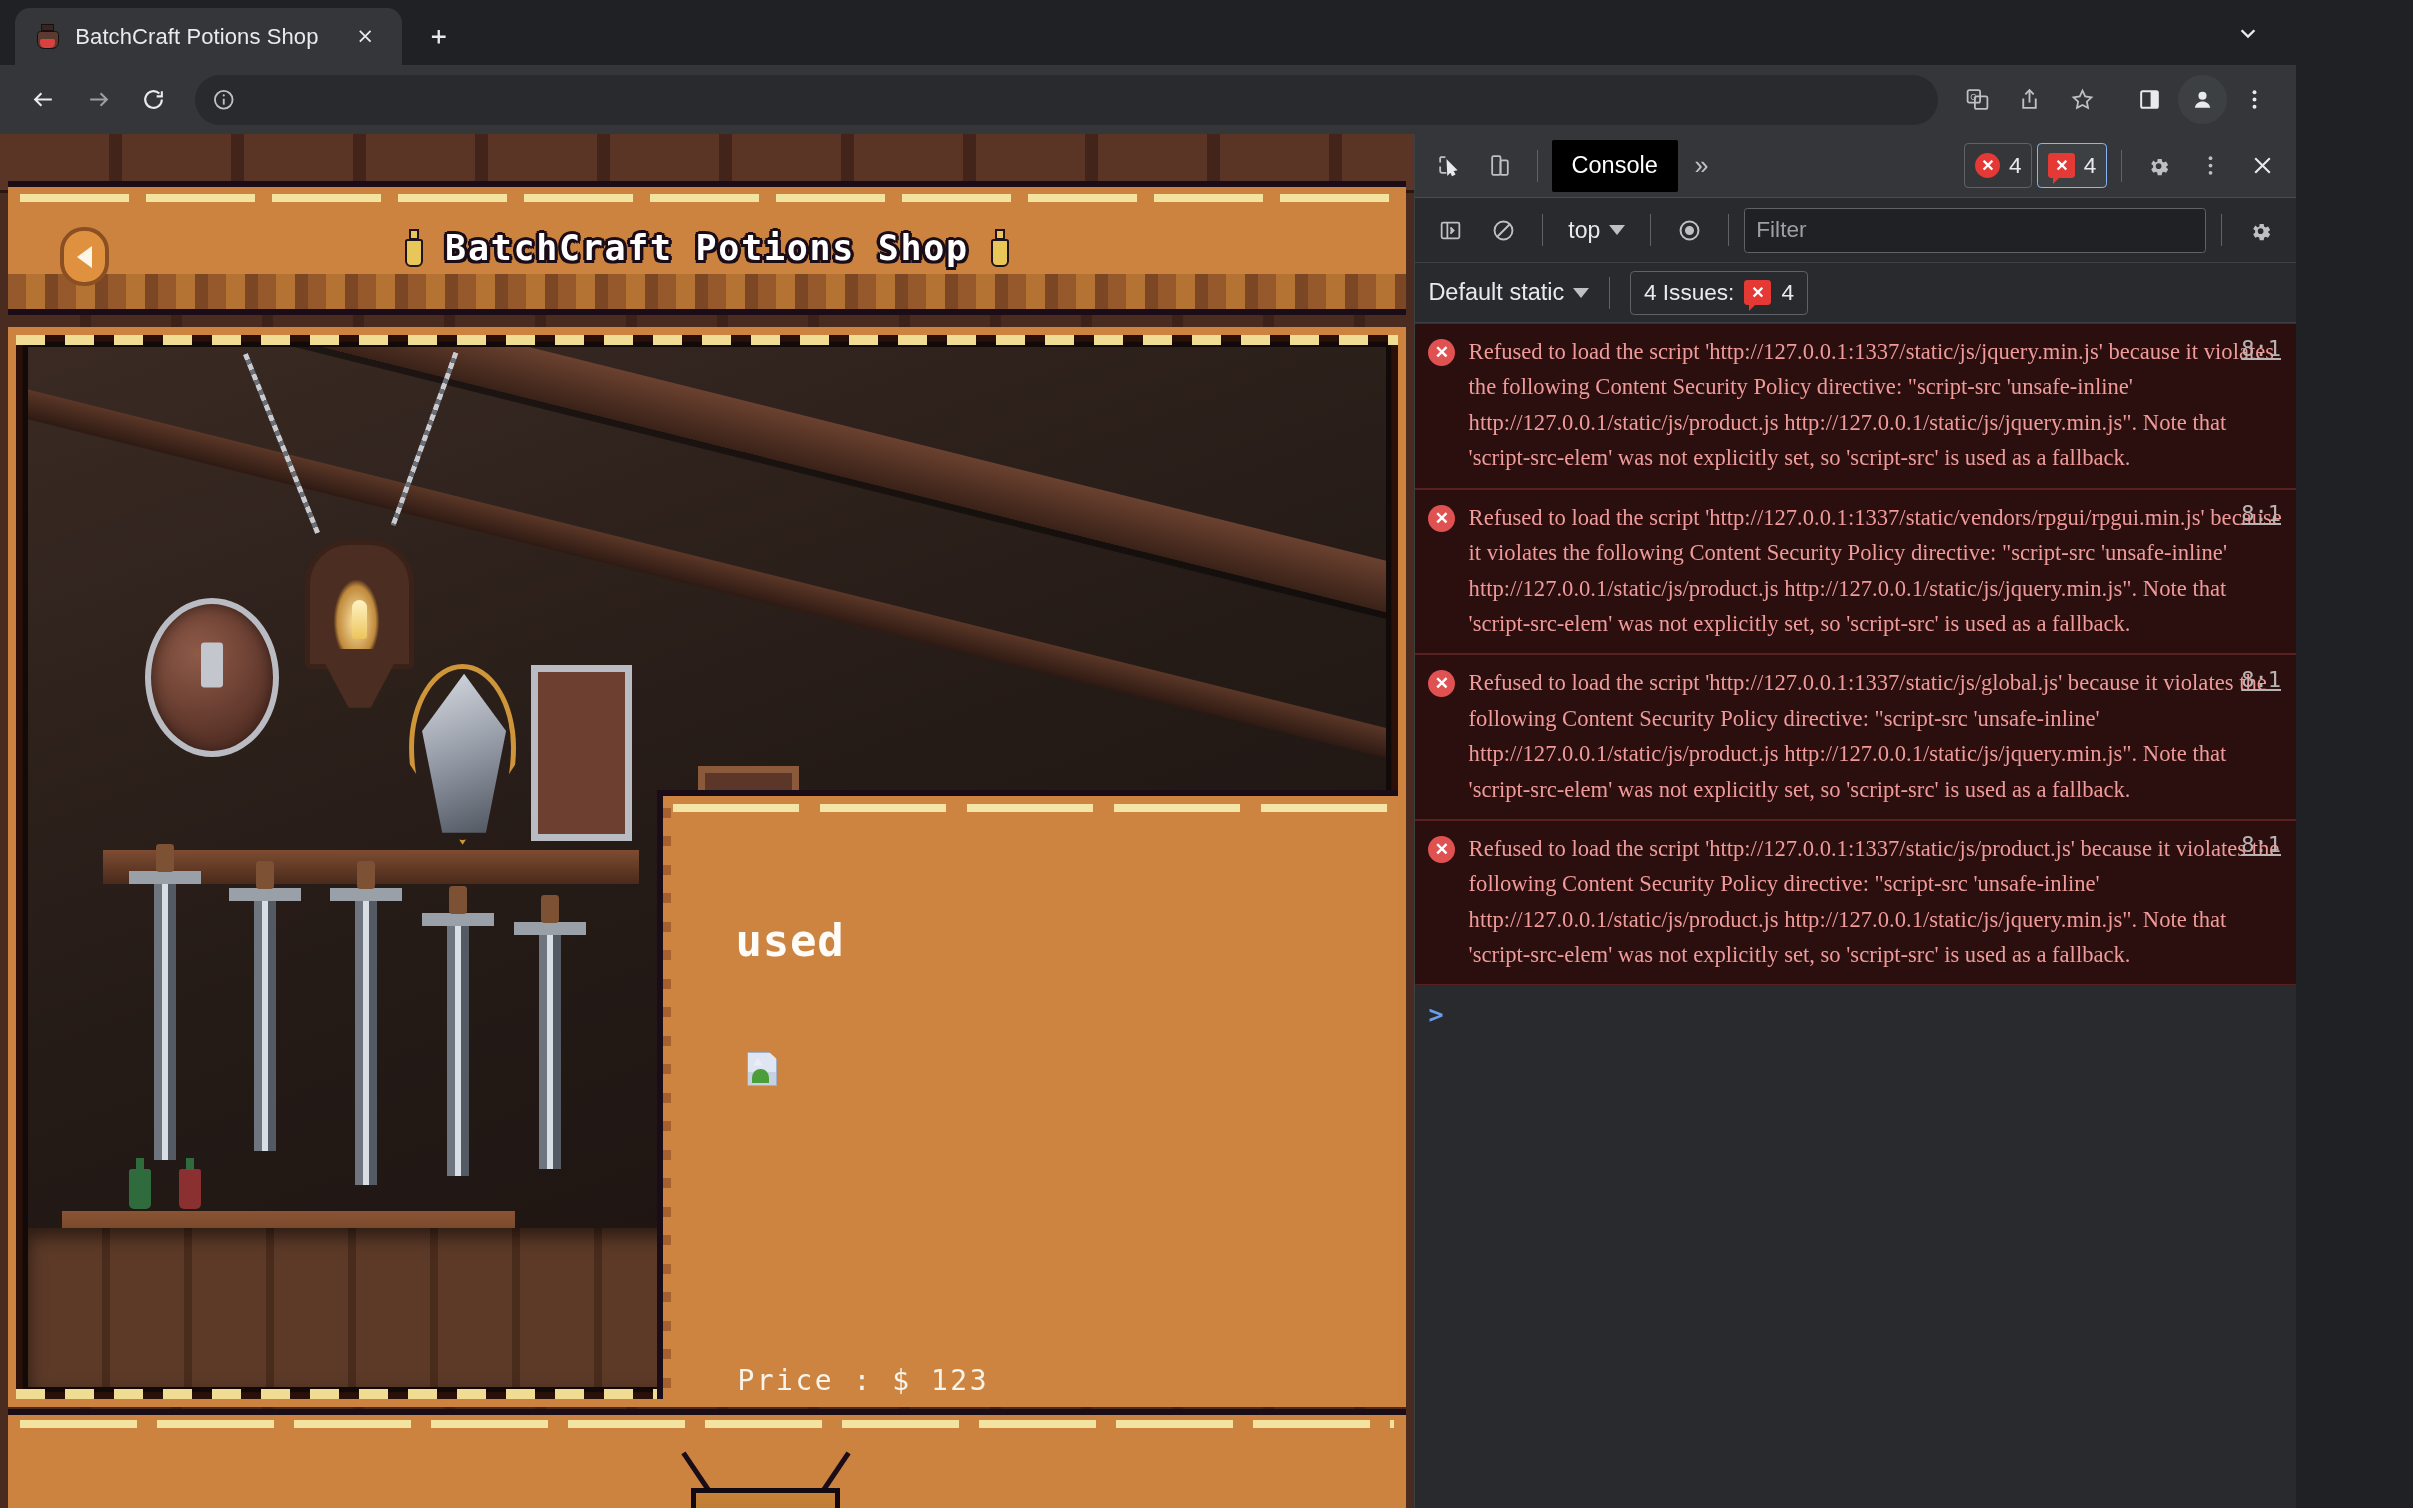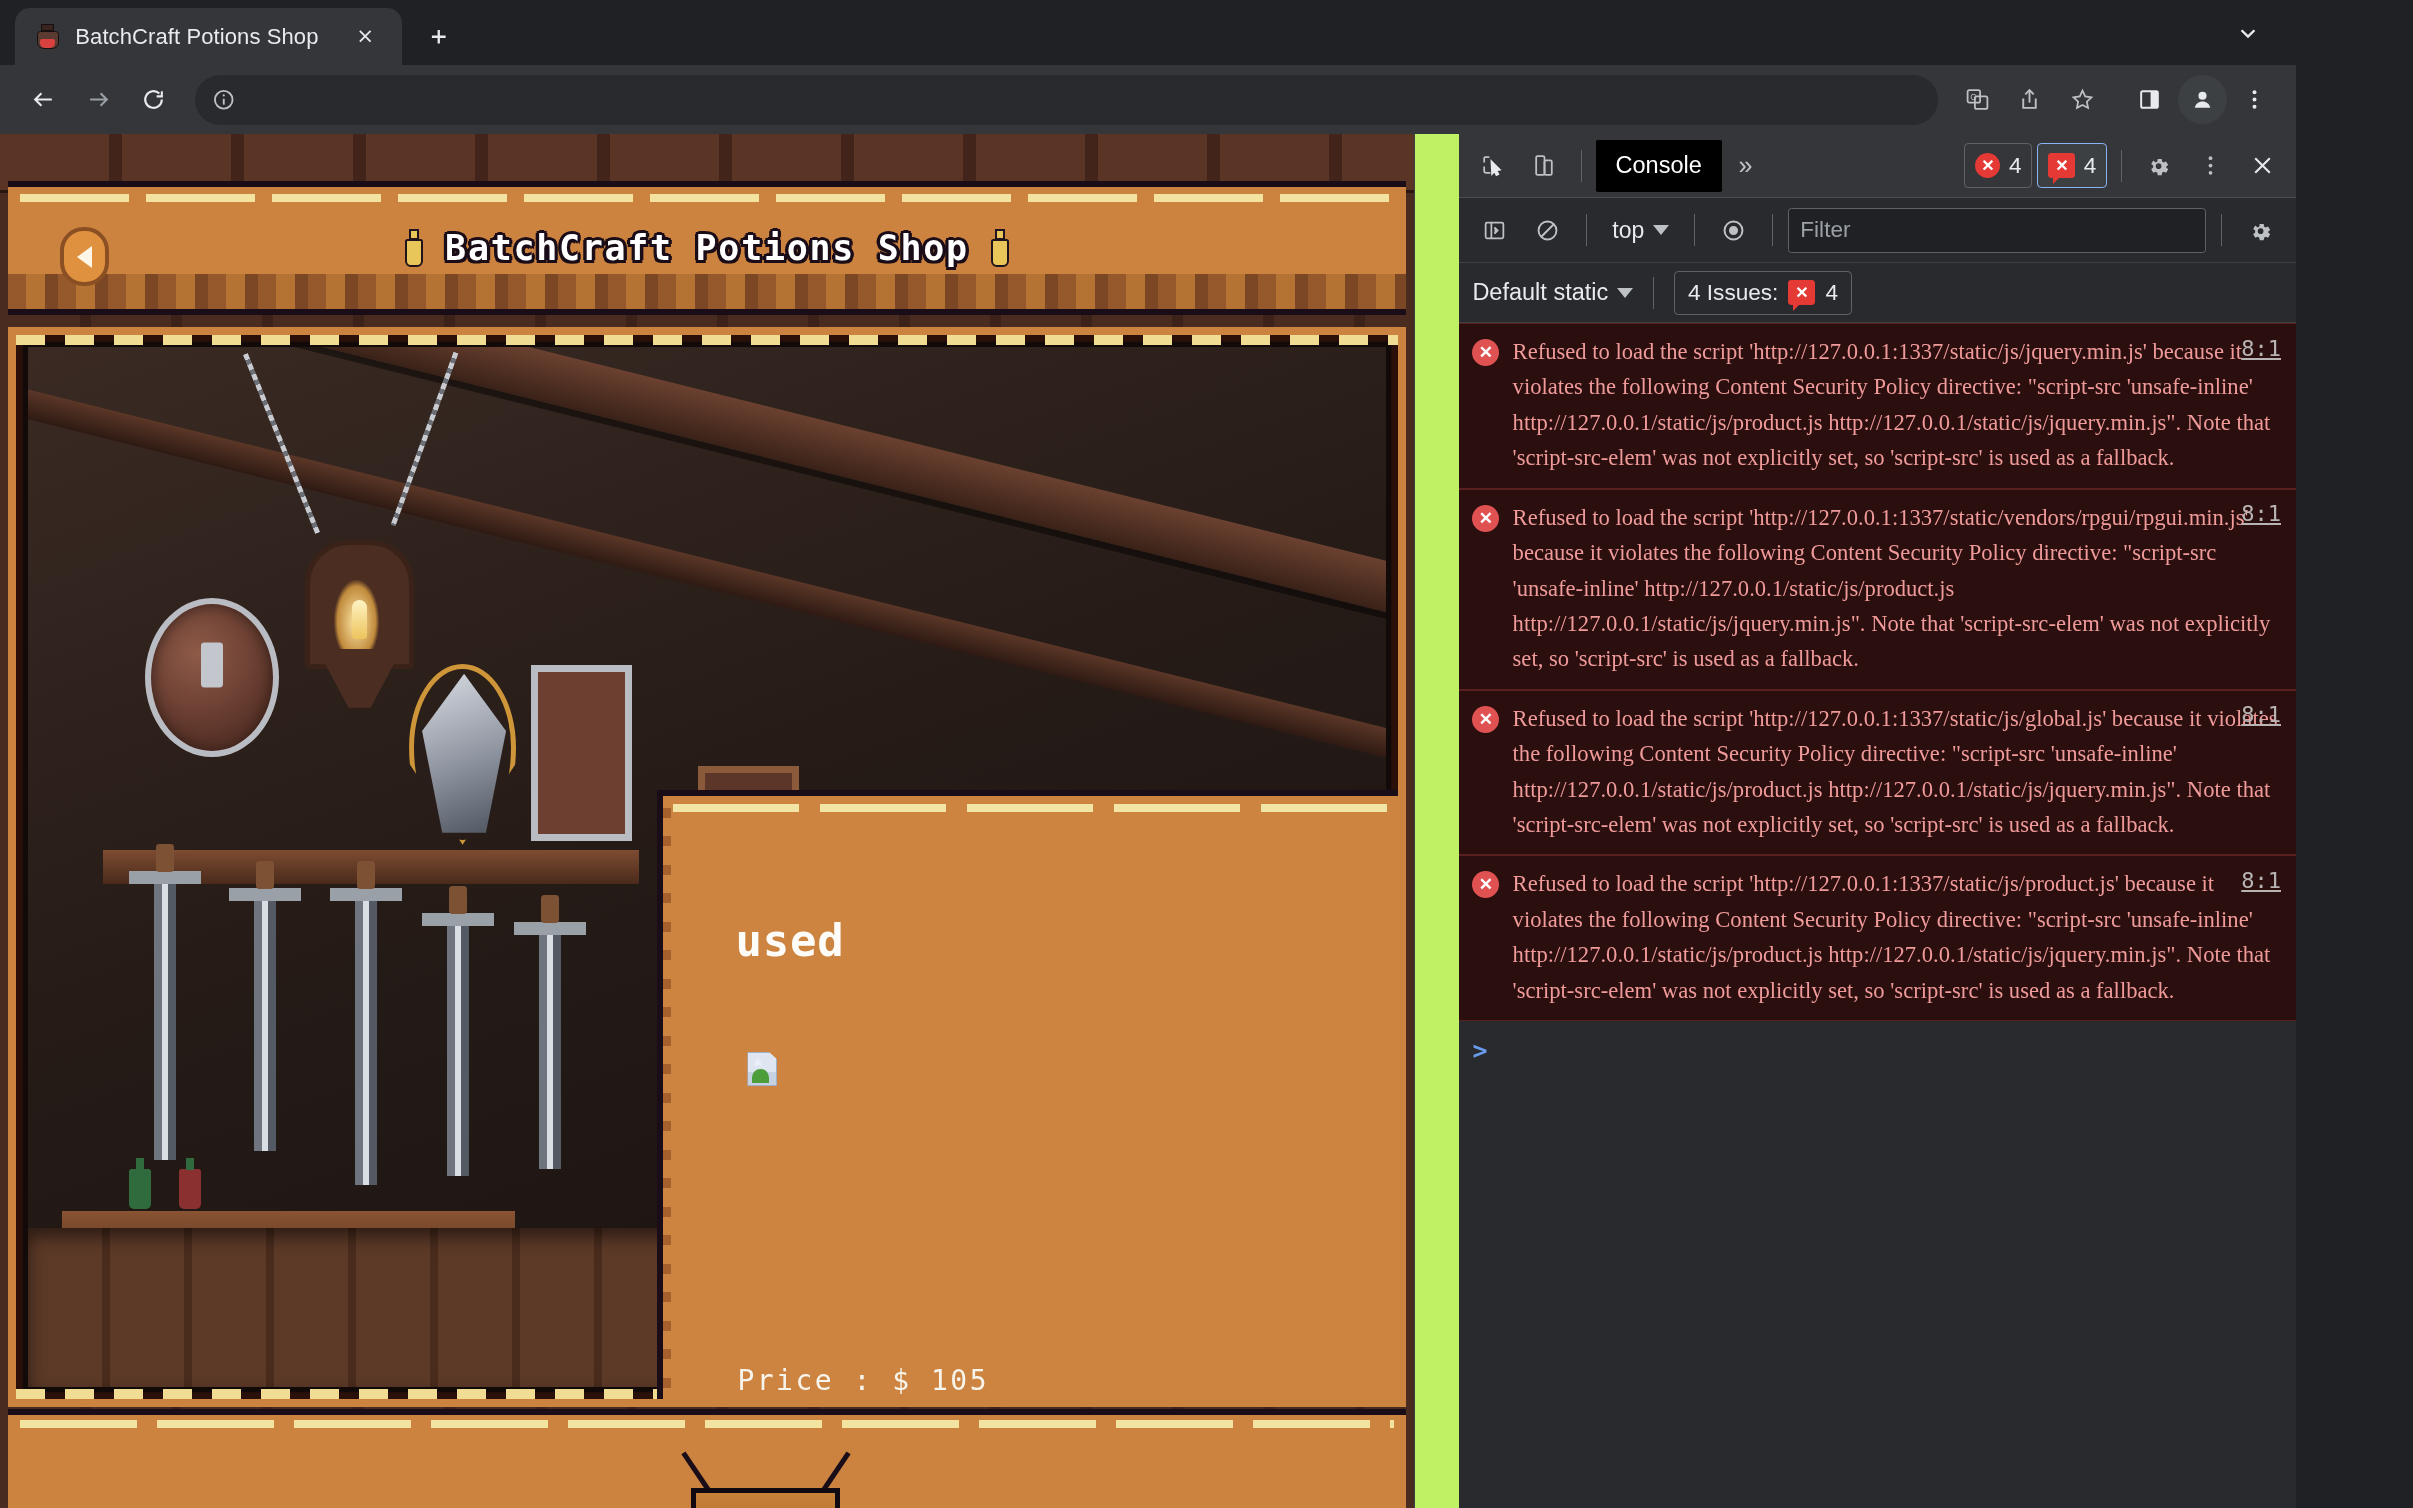--- a/index.html
+++ b/index.html
@@ -331,24 +331,23 @@
     border: 5.9px solid #120a12;
     display:flex; align-items:center; justify-content:center;
   }
   .open-sign .board span {
     font-family:"DejaVu Sans Mono", monospace; font-size:35px; font-weight:bold;
     color:#f0f0f0; letter-spacing:1.7px;
   }
 
   
   .devtools {
-    flex: 1; min-width: 0; background: #bef264; display: flex; flex-direction: column;
+    flex: 1; min-width: 0; background: #4c1d95; display: flex; flex-direction: column;
     border-left: 1.7px solid #3c4043;
     font-family: "Liberation Sans", sans-serif;
-    padding-left: 44px;
   }
   .dt-tabbar {
     height: 64px; background: #35363a; display: flex; align-items: center;
     padding: 0 10px; gap: 5px; flex: none; border-bottom: 0.8px solid #4a4d50;
   }
   .dt-iconbtn {
     width: 47px; height: 47px; display:flex; align-items:center; justify-content:center;
     border-radius: 3.4px; flex:none;
   }
   .dt-iconbtn svg { width: 25px; height: 25px; }
@@ -586,21 +585,21 @@
           <div class="art-table"></div>
           <div class="art-bottle" style="left:101px;bottom:178px;"></div>
           <div class="art-bottle" style="left:151px;bottom:178px;background:#8a3030;"></div>
           <div class="art-bottle" style="left:637px;bottom:210px;background:#9c3a2c;"></div>
           <div class="art-floorboard"></div>
         </div>
 
         <div class="product-card">
           <div class="pc-title">used</div>
           <div class="pc-broken-img"></div>
-          <div class="pc-price">Price : $ 105</div>
+          <div class="pc-price">Price : $ 123</div>
 
         </div>
       </div>
 
       <div class="shop-footer">
         <div class="open-sign">
           <div class="rope-l"></div>
             <div class="rope-r"></div>
           <div class="board">
               <span>OPEN</span>

